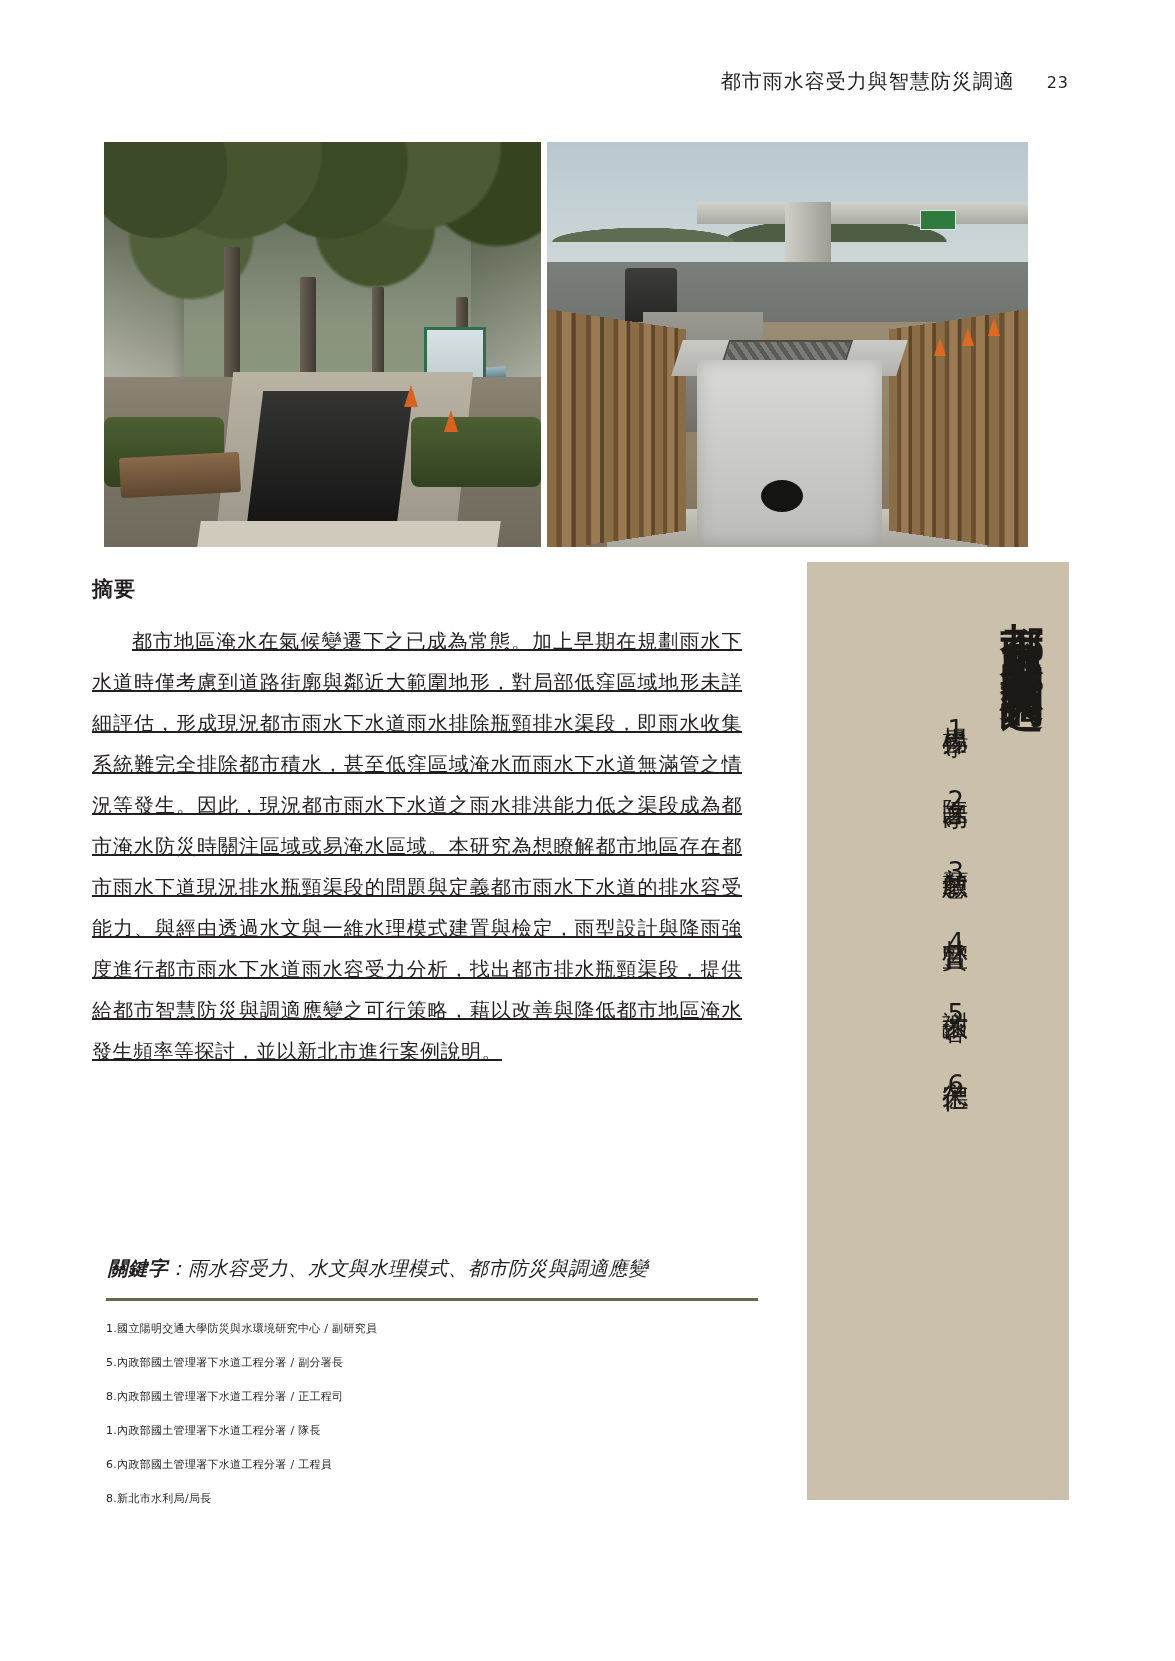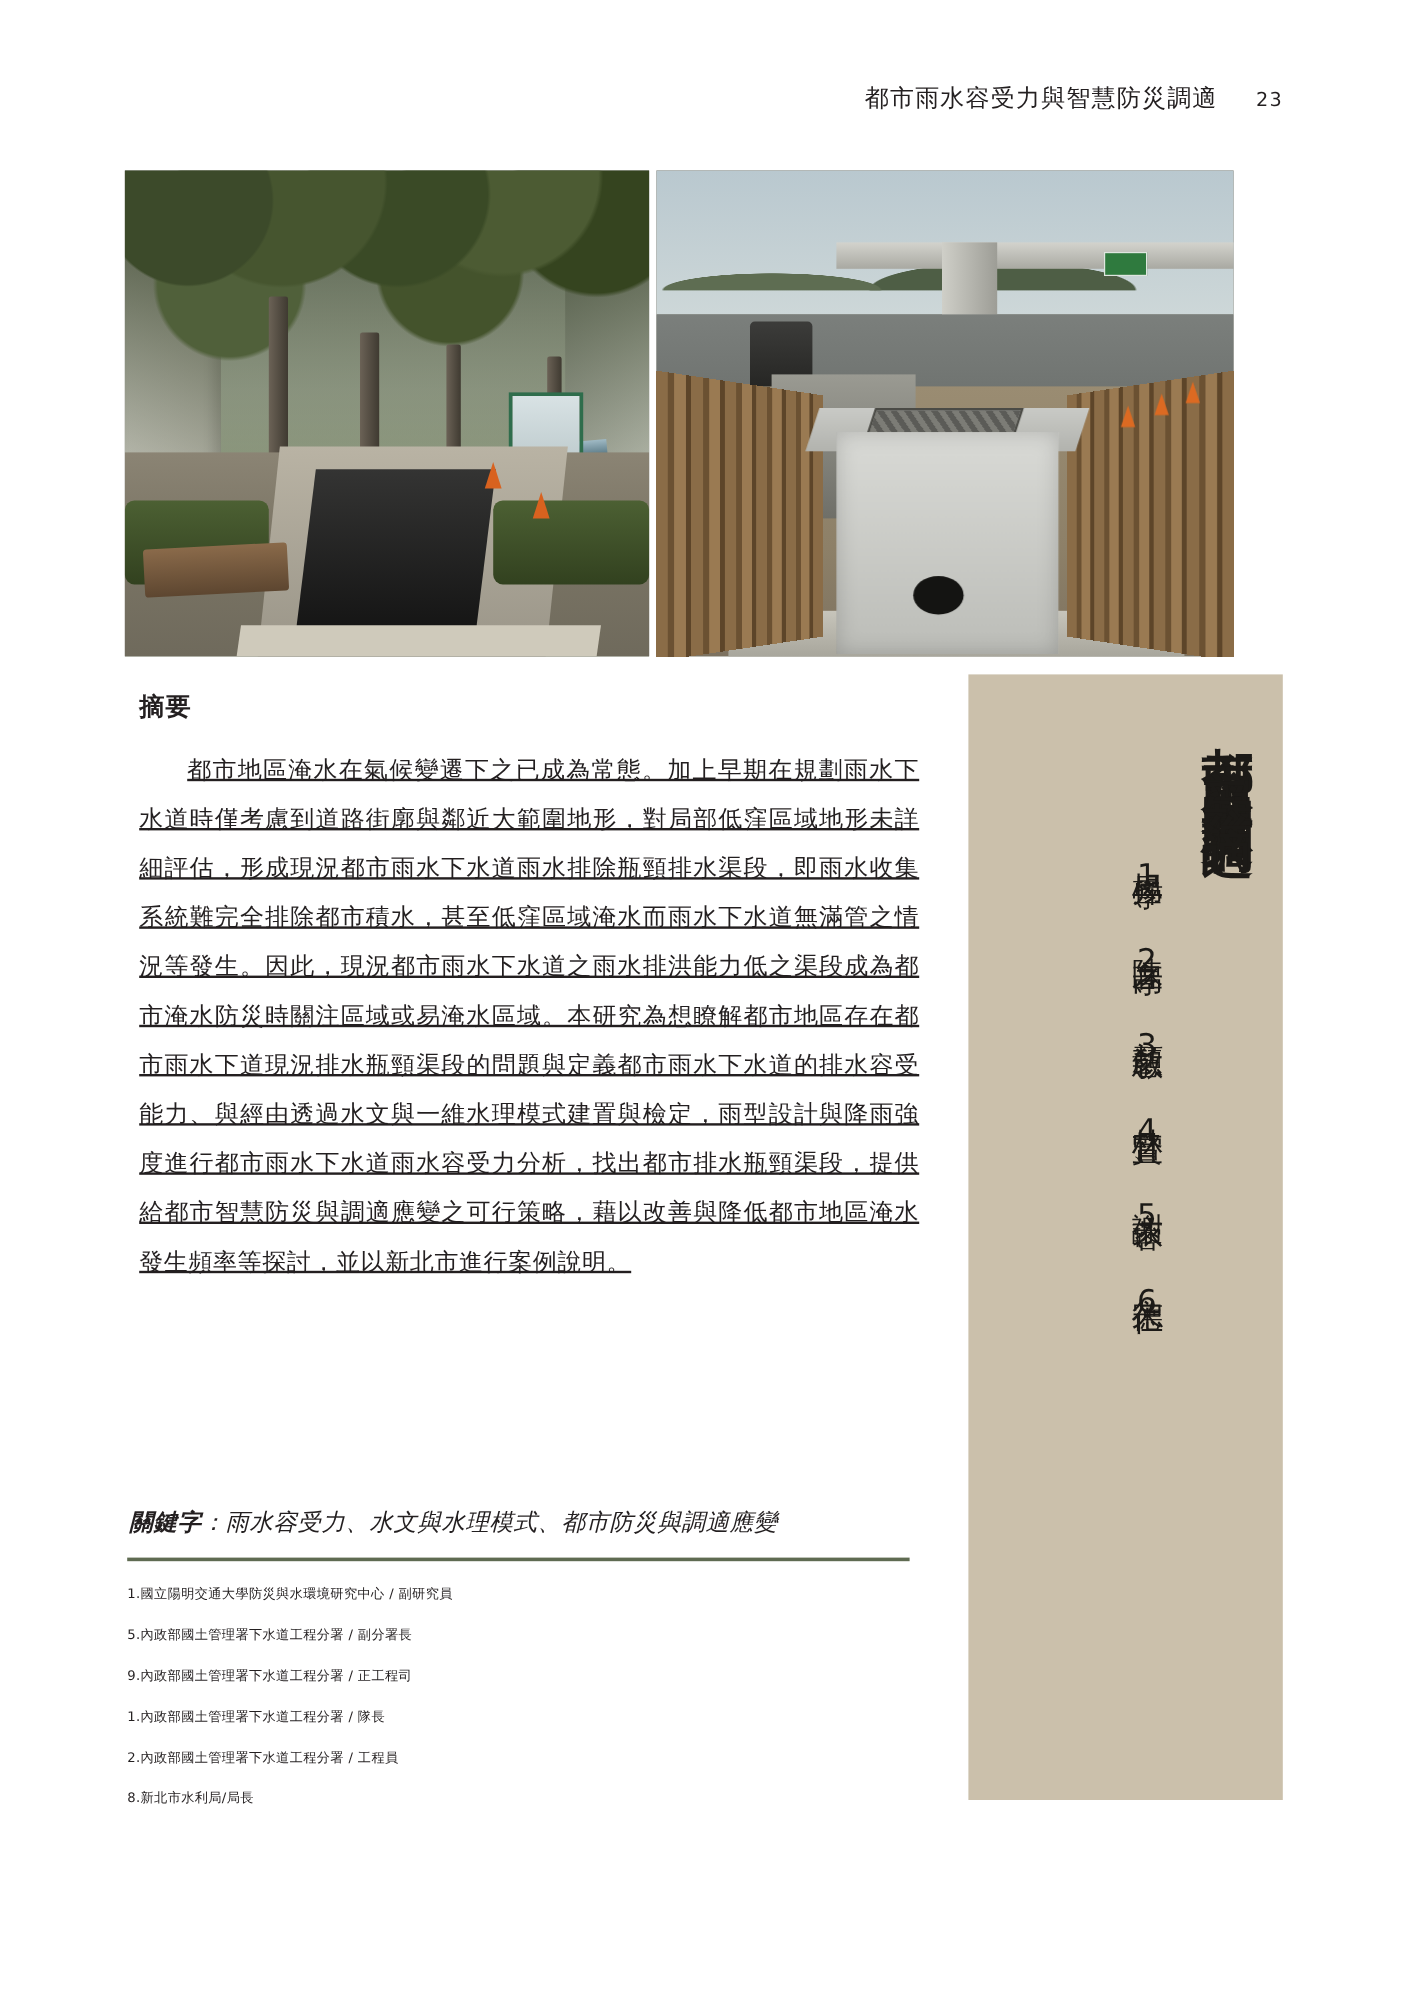--- a/index.html
+++ b/index.html
@@ -209,21 +209,21 @@
   }
   .rp-machine {
     position: absolute; left: 78px; top: 126px; width: 52px; height: 64px;
     background: linear-gradient(#3c3c3a, #222220);
     border-radius: 4px;
   }
 
   
   .abstract-col {
     position: absolute;
-    left: 116px;
+    left: 92px;
     top: 575px;
     width: 650px;
   }
   .abs-heading {
     font-size: 21px;
     font-weight: bold;
     letter-spacing: 1px;
     margin: 0 0 18px 0;
   }
   .abs-body {
@@ -364,22 +364,22 @@
 
 <div class="keywords">
   <b>關鍵字</b><span>：</span><span>雨水容受力、水文與水理模式、都市防災與調適應變</span>
 </div>
 
 <div class="rule"></div>
 
 <div class="affiliations">
   <div>1.國立陽明交通大學防災與水環境研究中心 / 副研究員</div>
   <div>5.內政部國土管理署下水道工程分署 / 副分署長</div>
-  <div>9.內政部國土管理署下水道工程分署 / 正工程司</div>
+  <div>8.內政部國土管理署下水道工程分署 / 正工程司</div>
   <div>1.內政部國土管理署下水道工程分署 / 隊長</div>
-  <div>2.內政部國土管理署下水道工程分署 / 工程員</div>
+  <div>6.內政部國土管理署下水道工程分署 / 工程員</div>
   <div>8.新北市水利局/局長</div>
 </div>
 
 <div class="title-panel">
   <div class="vtitle">都市雨水容受力與智慧防災調適</div>
   <div class="vauthors">楊昇學1、陳高孝2、顏慧敏3、林宜賢4、謝依蓉5、宋德仁6</div>
 </div>
 
 </body></html>

